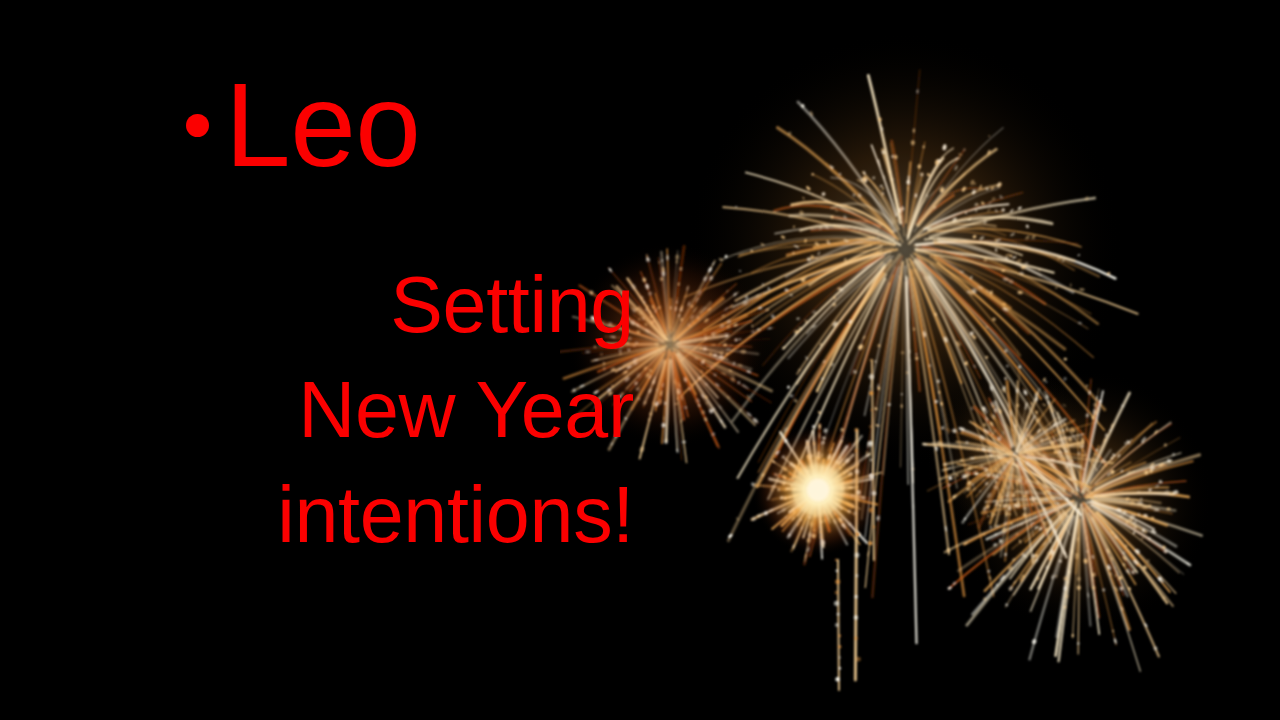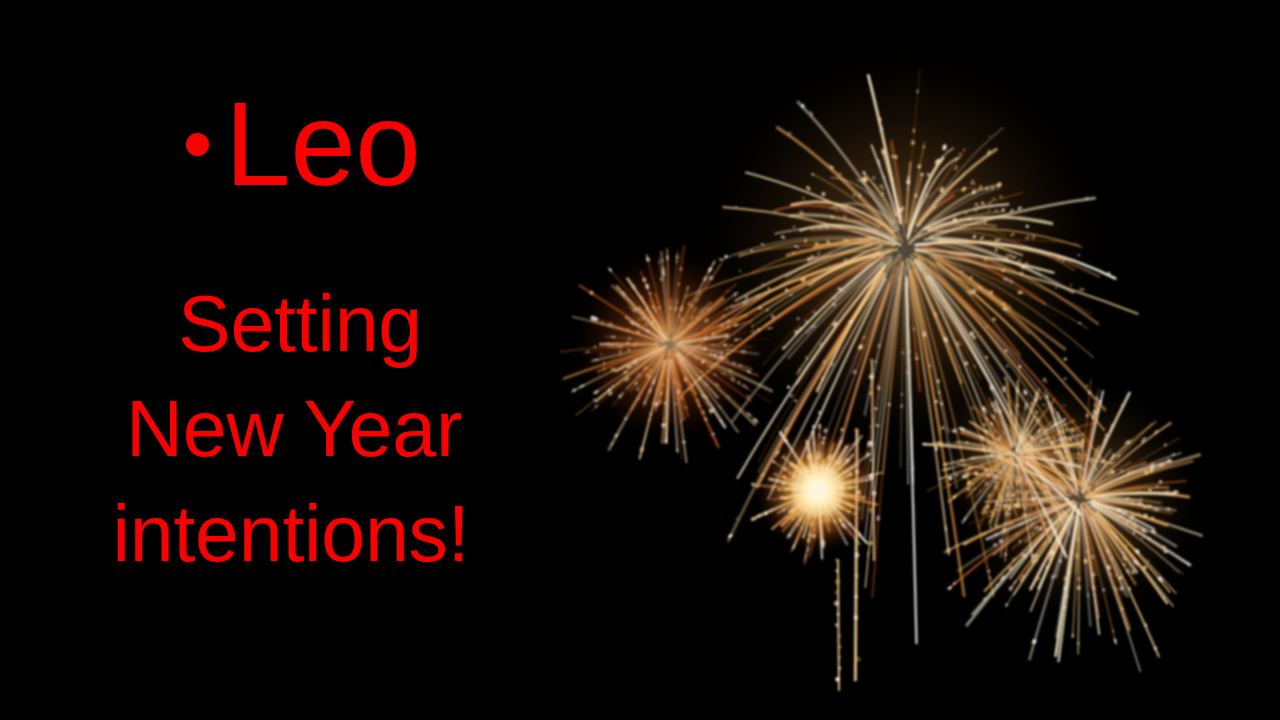--- a/index.html
+++ b/index.html
@@ -36,21 +36,20 @@
     display: block;
   }
 
   
   #text-panel {
     position: absolute;
     left: 0;
     top: 0;
     width: 600px;
     height: 606px;
-    margin-top: 19px;
   }
 
   #title-line {
     position: absolute;
     left: 186px;
     top: 66px;
     display: flex;
     align-items: center;
     white-space: nowrap;
   }
@@ -68,21 +67,22 @@
     line-height: 1.0;
     font-weight: normal;
     letter-spacing: -0.5px;
   }
 
   #subtitle-block {
     position: absolute;
     left: 0;
     top: 252px;
     width: 600px;
-    text-align: center;
+    text-align: right;
+    padding-left: 34px;
   }
   .subtitle-line {
     color: #FB0000;
     font-size: 79px;
     line-height: 1.33;
     font-weight: normal;
     white-space: nowrap;
     letter-spacing: -0.3px;
   }
   .subtitle-line.l2 { margin-left: -12px; }

